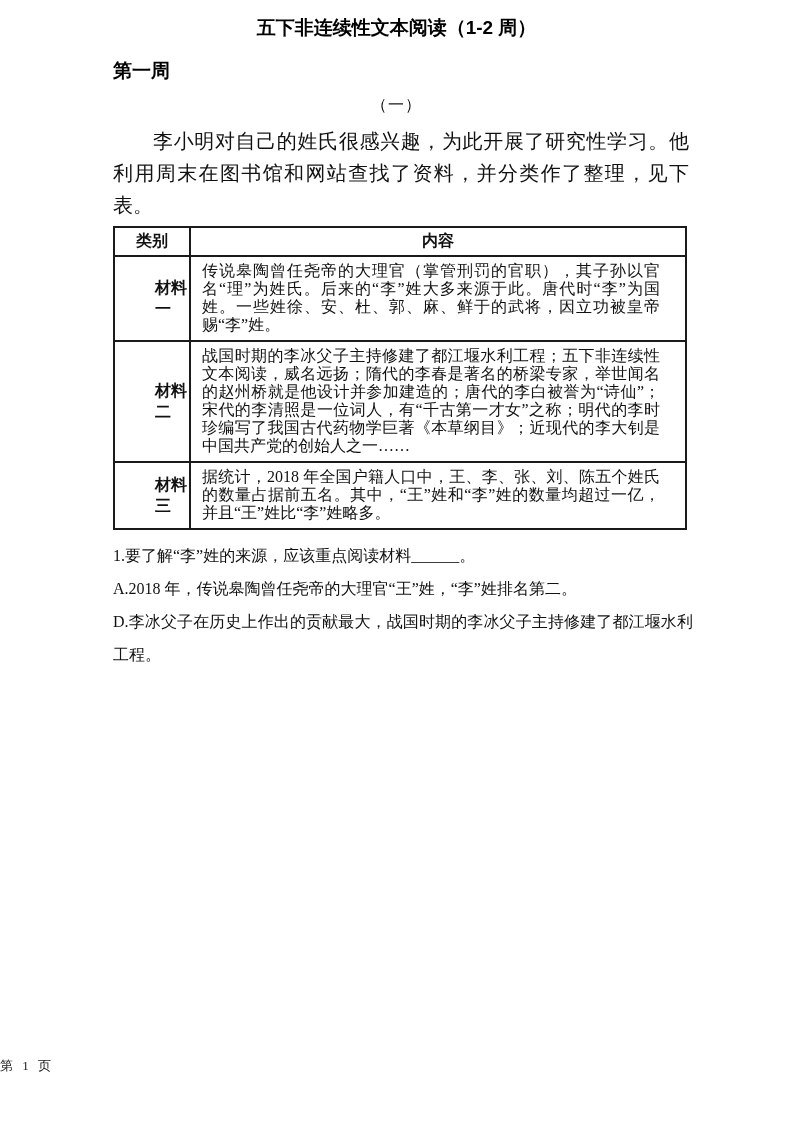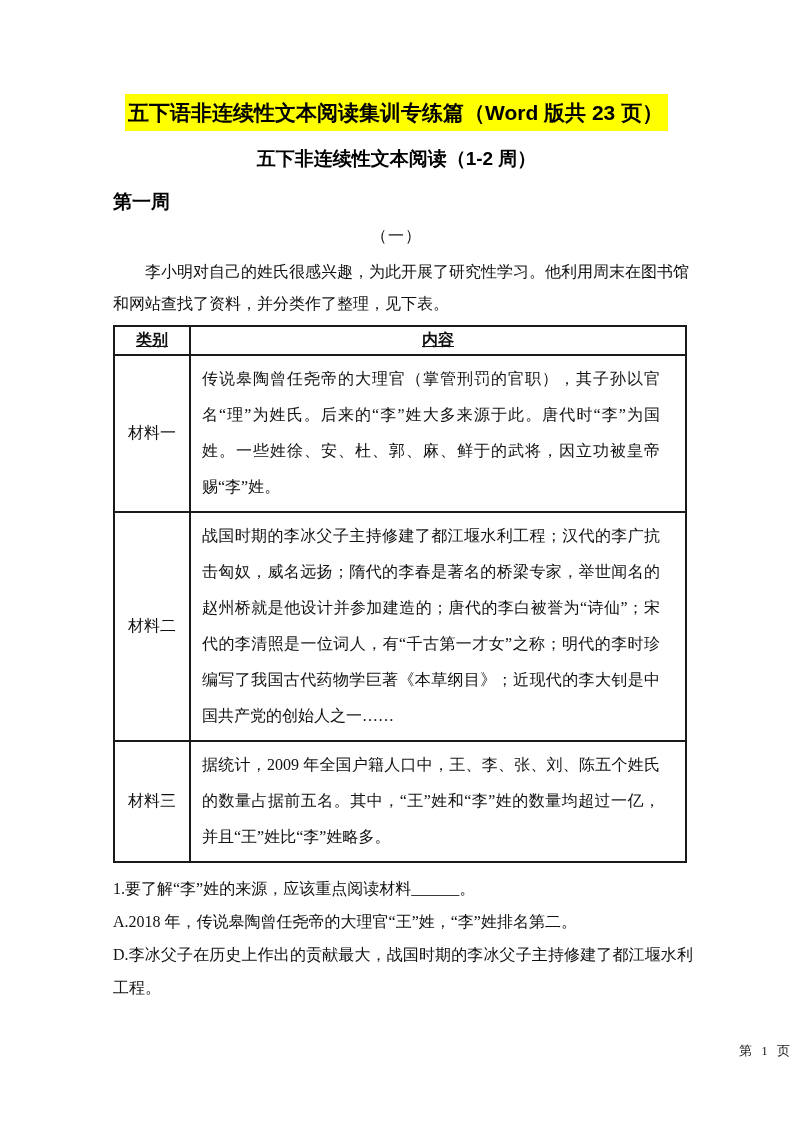--- a/index.html
+++ b/index.html
@@ -46,78 +46,74 @@
     color: #000000;
   }
   .exercise-number {
     margin-top: 11px;
     text-align: center;
     font-size: 16px;
     letter-spacing: 1px;
   }
   .intro {
     margin: 9px 104px 0 113px;
-    font-size: 16px;
+    font-size: 20px;
     line-height: 32px;
     text-indent: 2em;
     text-align: justify;
   }
   table.materials {
     margin: 5px 0 0 113px;
     width: 574px;
     border-collapse: collapse;
     table-layout: fixed;
   }
   table.materials th, table.materials td {
     border: 2px solid #1a1a1a;
     font-size: 16px;
     vertical-align: middle;
   }
   table.materials th {
     font-weight: bold;
     text-align: center;
     padding: 3px 2px;
     height: 29px;
-    text-decoration: underline;
   }
   th.col-category, td.mat-label { width: 76px; }
   td.mat-label {
-    text-align: center;
-    font-weight: normal;
+    font-weight: bold;
+    padding-left: 40px;
   }
   td.mat-content {
     padding: 5px 25px 6px 11px;
-    line-height: 36px;
+    line-height: 18px;
     text-align: justify;
     font-family: Liberation Serif, serif;
   }
   .questions {
     margin: 9px 100px 0 113px;
     font-size: 16px;
     line-height: 33px;
   }
   .questions p { margin: 0; text-align: justify; }
   .footer {
     position: absolute;
     left: 0; right: 0;
     top: 1042px;
-    text-align: right;
+    text-align: left;
     font-size: 13px;
     color: #222222;
     letter-spacing: 3px;
   }
 </style>
 </head>
 <body>
 
 <div class="page">
 
-  <div class="title-row">
-    <span class="title-highlight">五下语非连续性文本阅读集训专练篇（Word 版共 23 页）</span>
-  </div>
 
   <div class="subtitle">五下非连续性文本阅读（1-2 周）</div>
 
   <div class="week-heading">第一周</div>
 
   <div class="exercise-number">（一）</div>
 
   <p class="intro">李小明对自己的姓氏很感兴趣，为此开展了研究性学习。他利用周末在图书馆和网站查找了资料，并分类作了整理，见下表。</p>
 
   <table class="materials">
@@ -127,25 +123,25 @@
         <th class="col-content">内容</th>
       </tr>
     </thead>
     <tbody>
       <tr>
         <td class="mat-label">材料一</td>
         <td class="mat-content">传说皋陶曾任尧帝的大理官（掌管刑罚的官职），其子孙以官名“理”为姓氏。后来的“李”姓大多来源于此。唐代时“李”为国姓。一些姓徐、安、杜、郭、麻、鲜于的武将，因立功被皇帝赐“李”姓。</td>
       </tr>
       <tr>
         <td class="mat-label">材料二</td>
-        <td class="mat-content">战国时期的李冰父子主持修建了都江堰水利工程；汉代的李广抗击匈奴，威名远扬；隋代的李春是著名的桥梁专家，举世闻名的赵州桥就是他设计并参加建造的；唐代的李白被誉为“诗仙”；宋代的李清照是一位词人，有“千古第一才女”之称；明代的李时珍编写了我国古代药物学巨著《本草纲目》；近现代的李大钊是中国共产党的创始人之一……</td>
+        <td class="mat-content">战国时期的李冰父子主持修建了都江堰水利工程；五下非连续性文本阅读，威名远扬；隋代的李春是著名的桥梁专家，举世闻名的赵州桥就是他设计并参加建造的；唐代的李白被誉为“诗仙”；宋代的李清照是一位词人，有“千古第一才女”之称；明代的李时珍编写了我国古代药物学巨著《本草纲目》；近现代的李大钊是中国共产党的创始人之一……</td>
       </tr>
       <tr>
         <td class="mat-label">材料三</td>
-        <td class="mat-content">据统计，2009 年全国户籍人口中，王、李、张、刘、陈五个姓氏的数量占据前五名。其中，“王”姓和“李”姓的数量均超过一亿，并且“王”姓比“李”姓略多。</td>
+        <td class="mat-content">据统计，2018 年全国户籍人口中，王、李、张、刘、陈五个姓氏的数量占据前五名。其中，“王”姓和“李”姓的数量均超过一亿，并且“王”姓比“李”姓略多。</td>
       </tr>
     </tbody>
   </table>
 
   <div class="questions">
     <p>1.要了解“李”姓的来源，应该重点阅读材料______。</p>
     <p>A.2018 年，传说皋陶曾任尧帝的大理官“王”姓，“李”姓排名第二。</p>
     <p>D.李冰父子在历史上作出的贡献最大，战国时期的李冰父子主持修建了都江堰水利工程。</p>
   </div>
 

